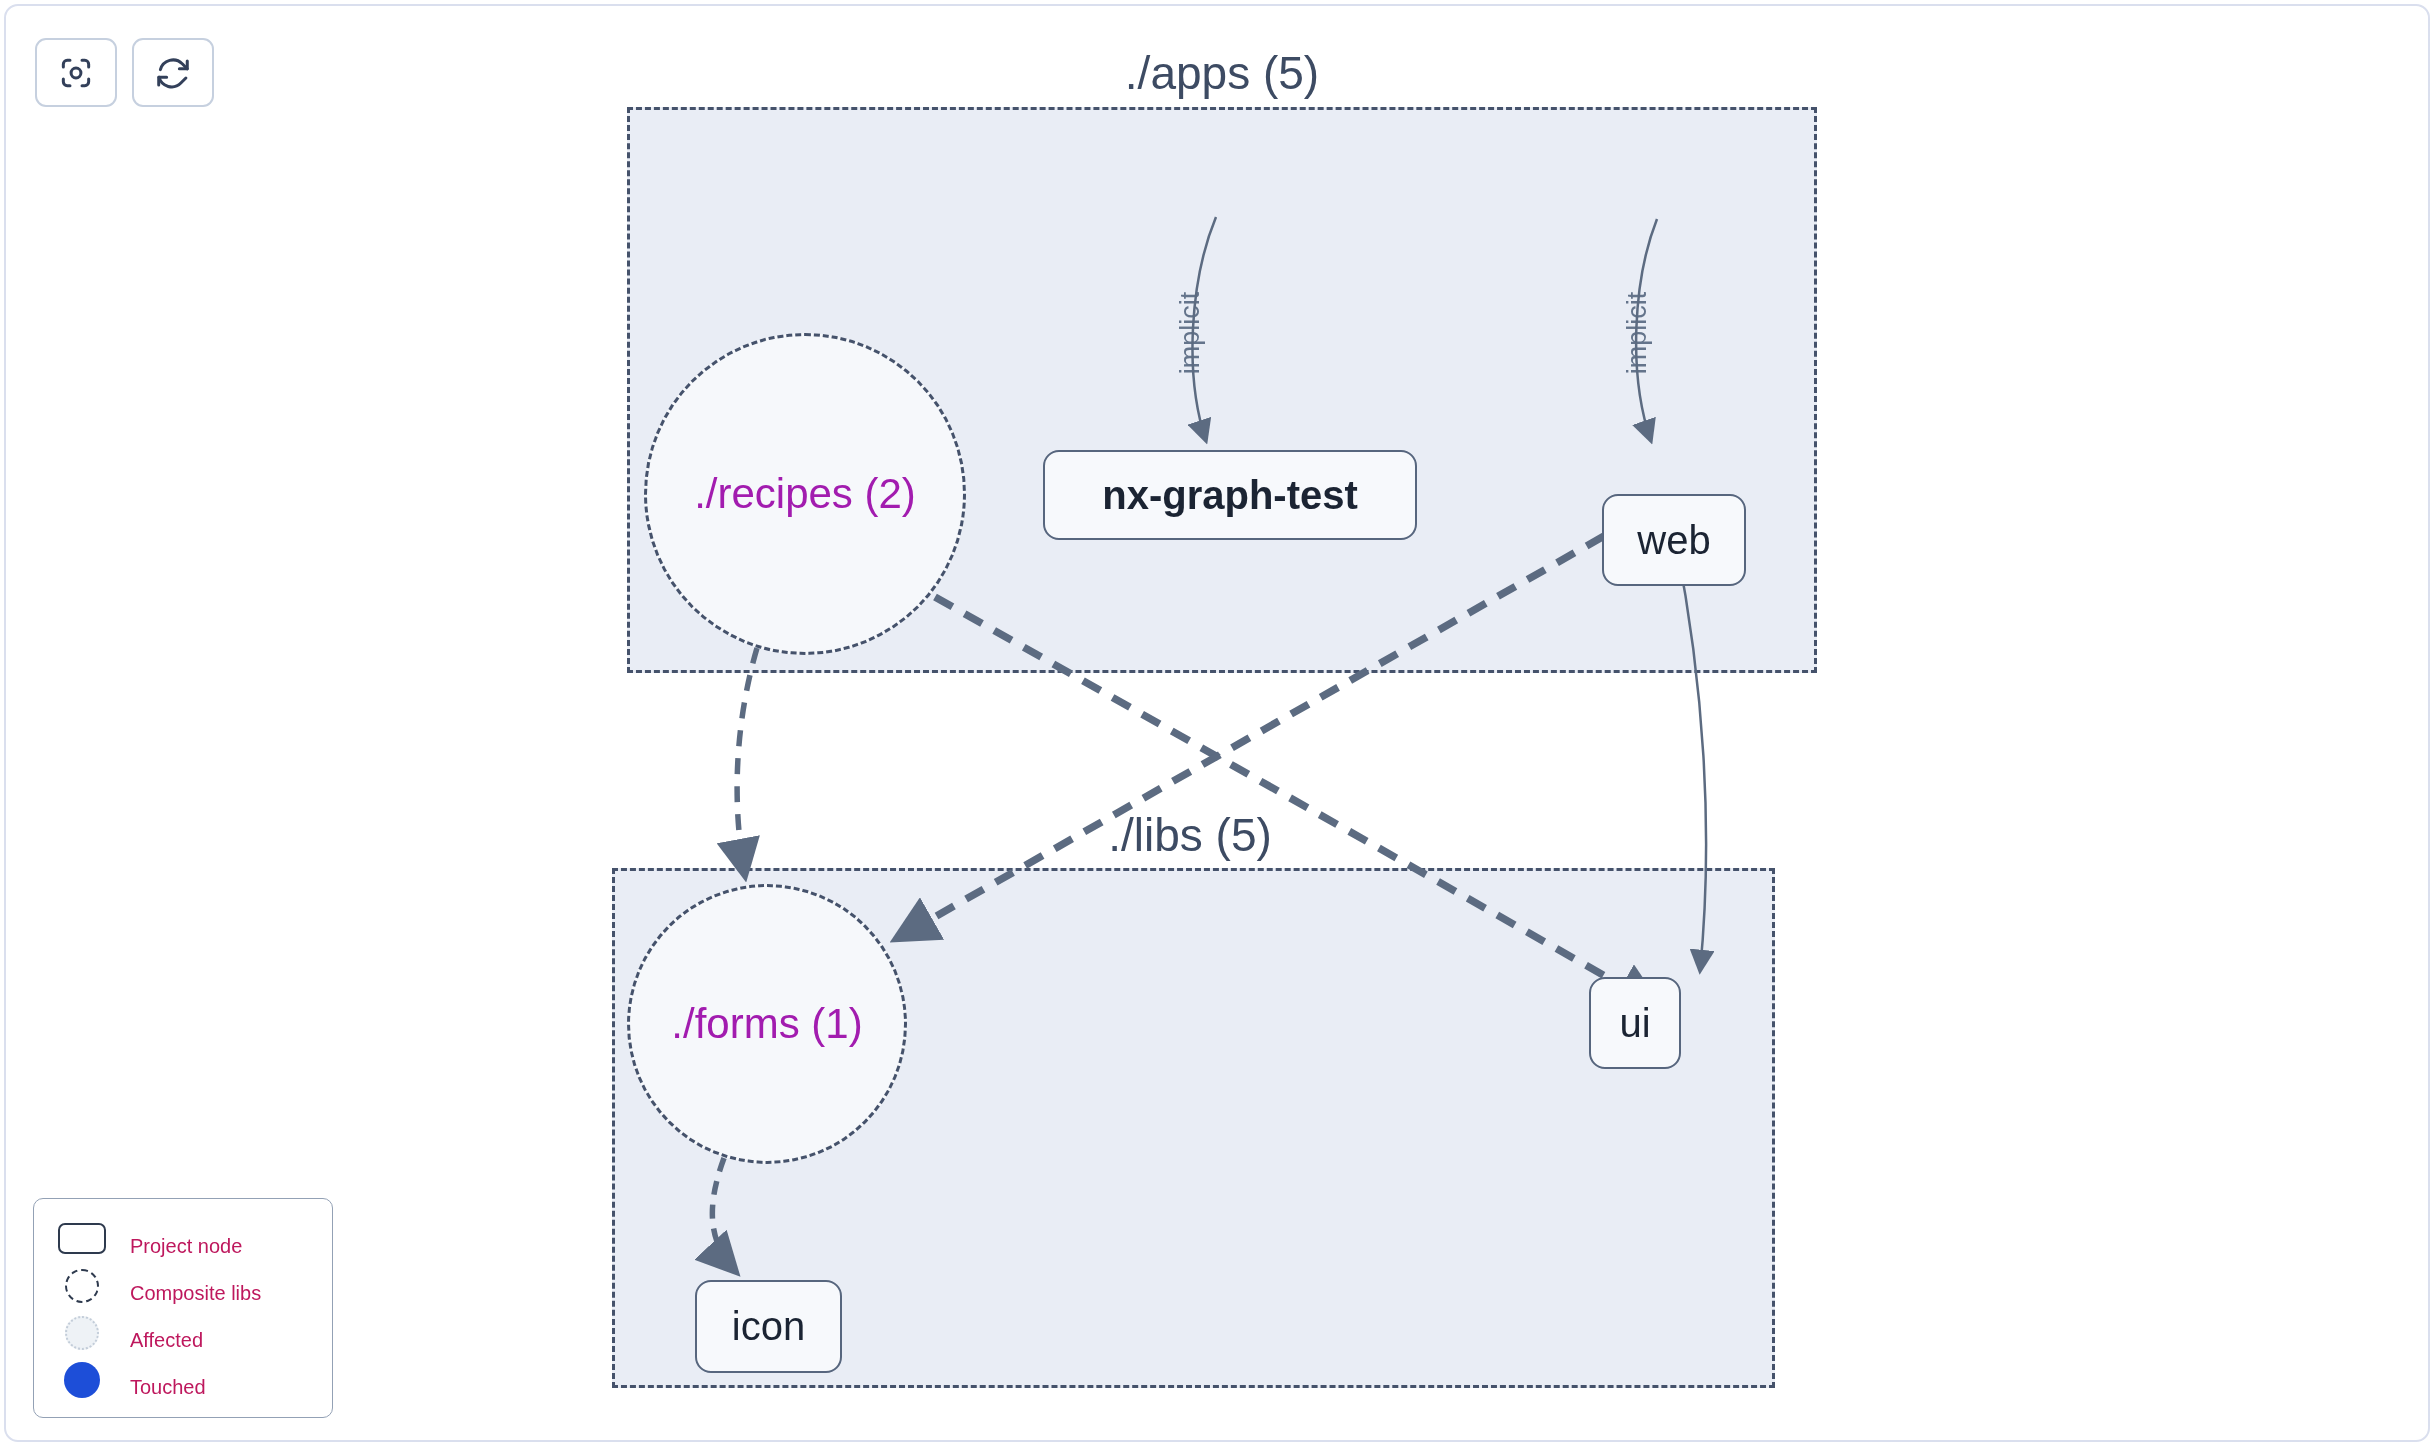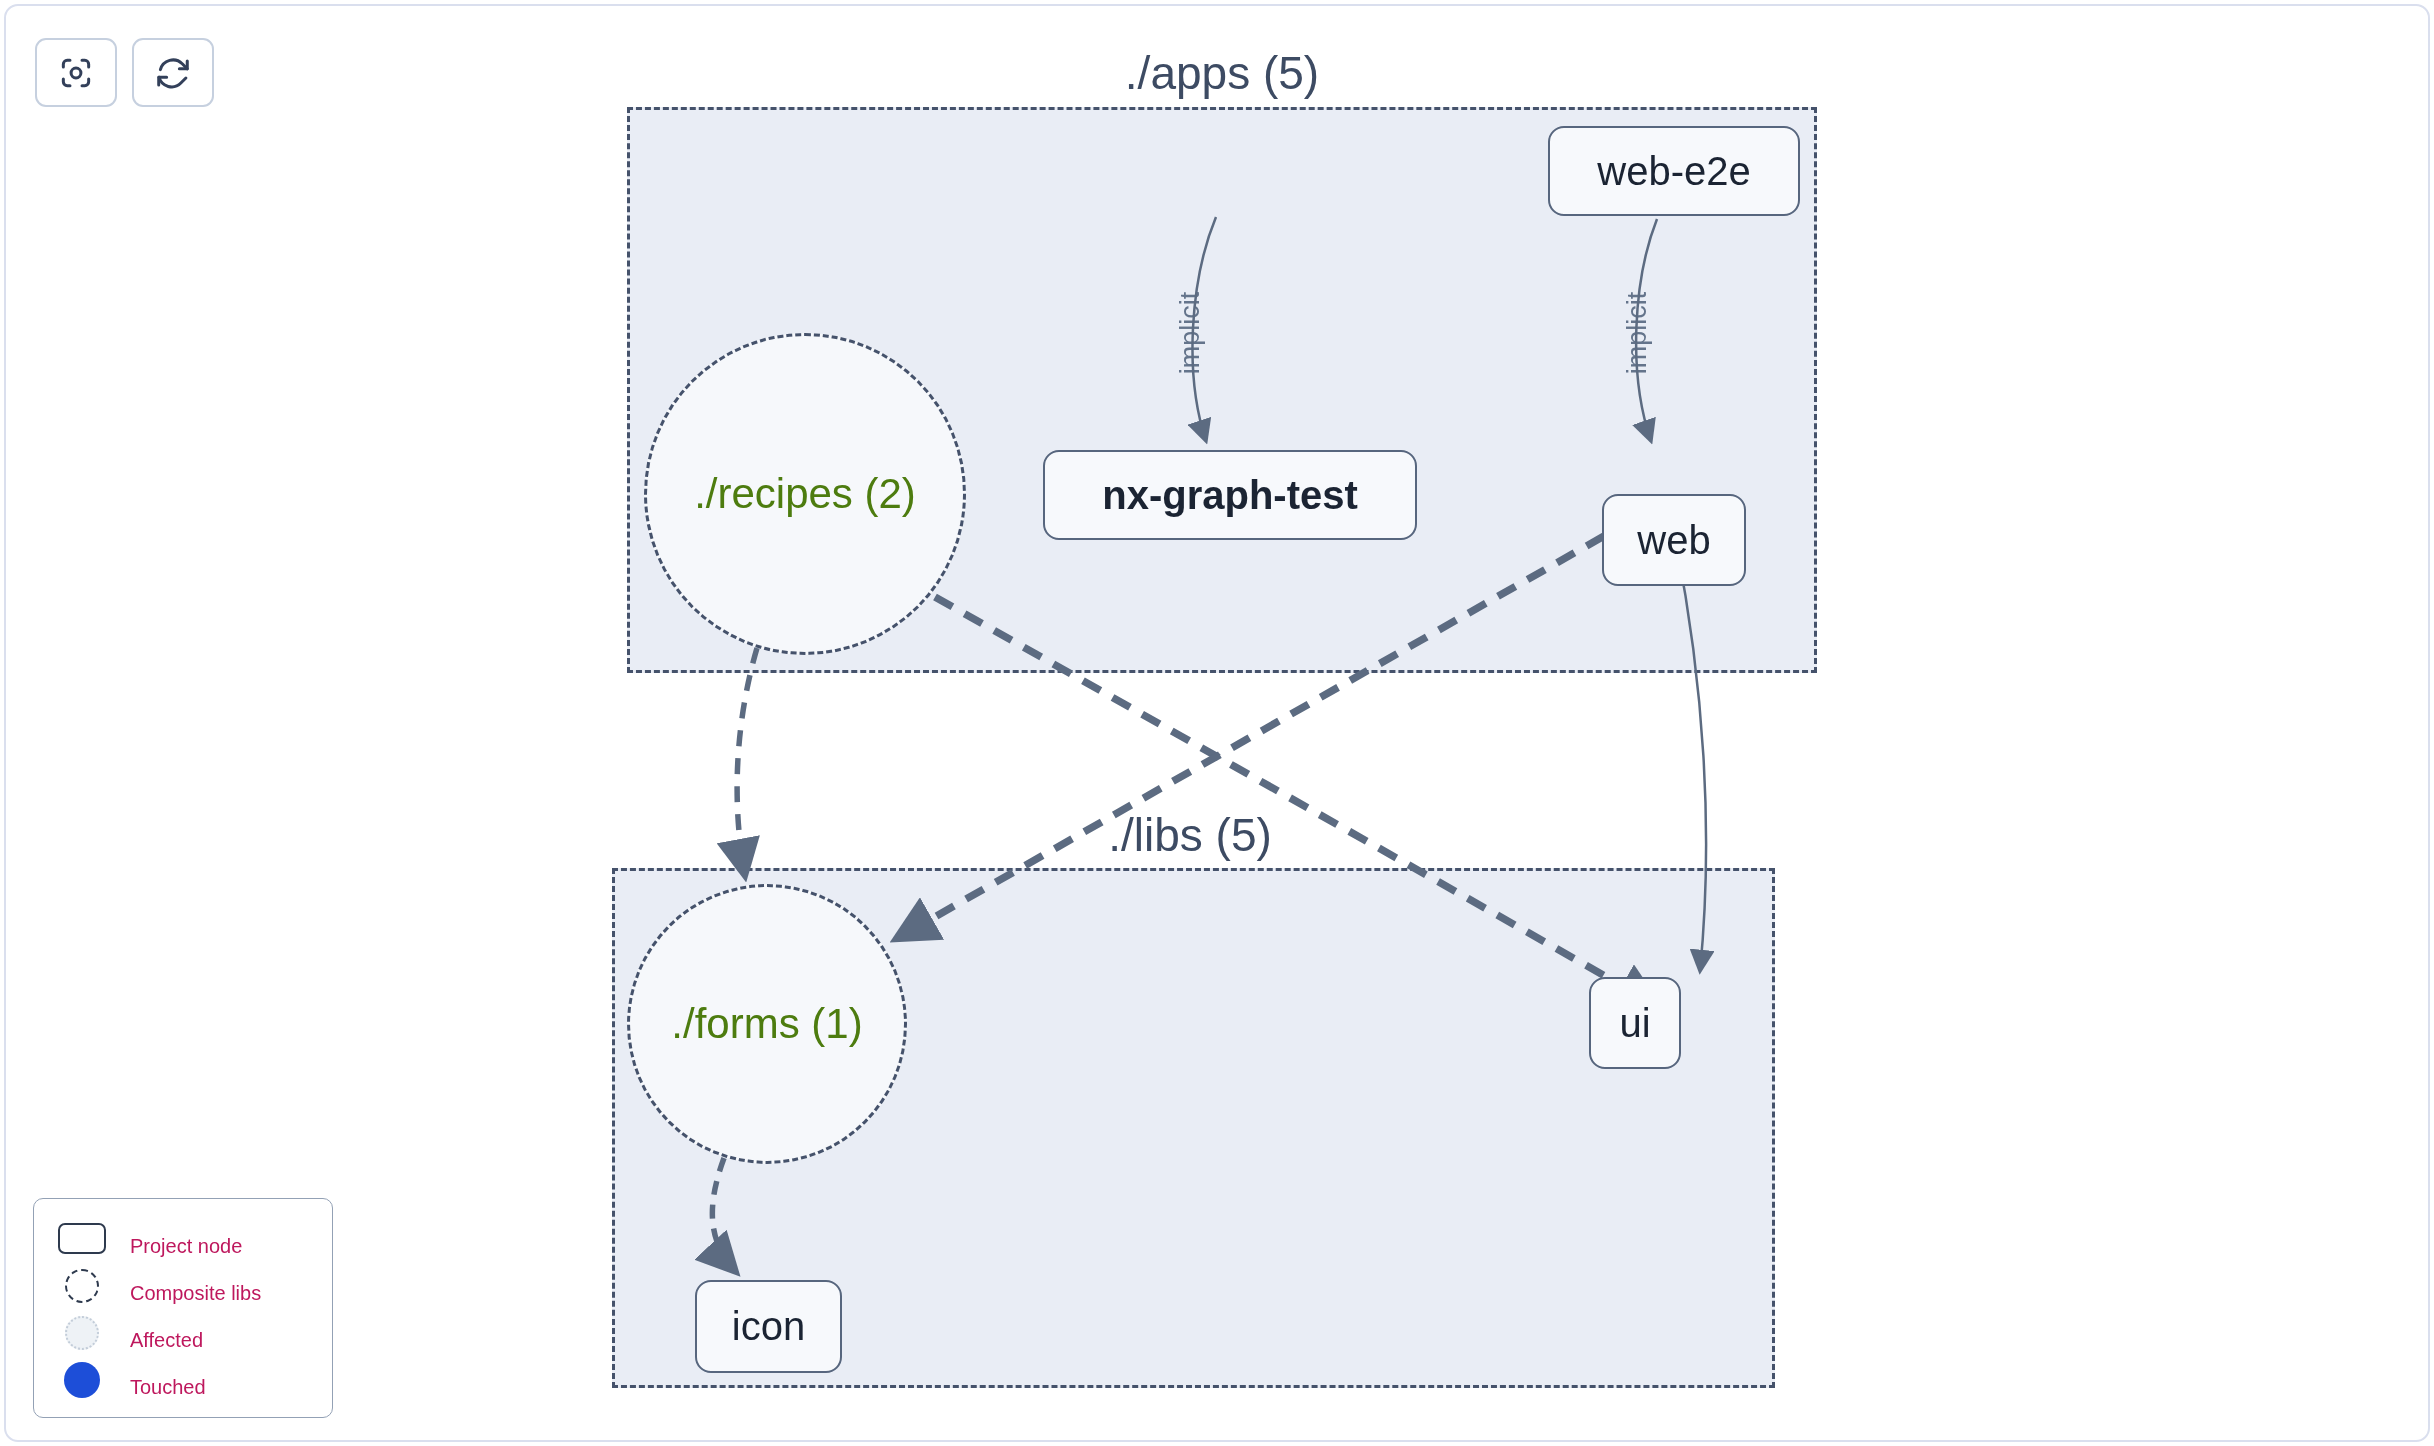--- a/index.html
+++ b/index.html
@@ -24,21 +24,21 @@
   
   .edges{position:absolute;left:0;top:0;width:2434px;height:1446px;z-index:3;}
   .edges path.edge{fill:none;stroke:#5c6b81;}
   .edge-label{font-size:27px;fill:#64748b;font-family:"Liberation Sans",sans-serif;}
 
   
   .node{position:absolute;background:#f7f9fc;border:2.5px solid #57667e;border-radius:16px;
         display:flex;align-items:center;justify-content:center;font-size:40px;color:#1b2433;
         box-sizing:border-box;z-index:4;cursor:pointer;white-space:nowrap;}
   .composite{position:absolute;background:#f6f8fb;border:3px dashed #45526b;border-radius:50%;
-        display:flex;align-items:center;justify-content:center;font-size:42px;color:#4d7c0f;
+        display:flex;align-items:center;justify-content:center;font-size:42px;color:#a21caf;
         box-sizing:border-box;z-index:4;cursor:pointer;white-space:nowrap;}
 
   
   .legend{position:absolute;left:33px;top:1198px;width:300px;background:#fff;
           border:1.5px solid #93a1b5;border-radius:10px;box-sizing:border-box;
           padding:16px 0 14px 0;z-index:8;}
   .legend-row{display:flex;align-items:center;height:47px;}
   .legend-swatch{width:96px;display:flex;align-items:center;justify-content:center;flex:0 0 96px;}
   .legend-label{font-size:20px;color:#be185d;margin-top:15px;}
   .sw-project{width:48px;height:31px;border:2.5px solid #2e3a4e;border-radius:7px;box-sizing:border-box;}
@@ -94,21 +94,20 @@
 
     <path class="edge" d="M 1216,217 C 1190,280 1184,375 1206,441" stroke-width="2.5" marker-end="url(#arrow-thin)"></path>
     <path class="edge" d="M 1657,219 C 1633,280 1628,375 1651,441" stroke-width="2.5" marker-end="url(#arrow-thin)"></path>
     <path class="edge" d="M 757,648 C 736,720 731,800 745,876" stroke-width="5.5" stroke-dasharray="16 12" marker-end="url(#arrow-mid)"></path>
     <path class="edge" d="M 935,597 L 1658,1006" stroke-width="7.5" stroke-dasharray="20 14" marker-end="url(#arrow-thick)"></path>
     <path class="edge" d="M 1604,536 L 896,939" stroke-width="7.5" stroke-dasharray="20 14" marker-end="url(#arrow-thick)"></path>
     <path class="edge" d="M 1676,543 C 1703,680 1714,830 1700,971" stroke-width="2.5" marker-end="url(#arrow-thin)"></path>
     <path class="edge" d="M 724,1158 C 706,1207 708,1242 736,1272" stroke-width="5.5" stroke-dasharray="14 10" marker-end="url(#arrow-mid)"></path>
   </svg>
 
-  <div class="node" style="left:1548px;top:126px;width:252px;height:90px;">web-e2e</div>
   <div class="node" style="left:1043px;top:450px;width:374px;height:90px;font-weight:bold;">nx-graph-test</div>
   <div class="node" style="left:1602px;top:450px;width:144px;height:92px;margin-top:44px;">web</div>
   <div class="node" style="left:1589px;top:977px;width:92px;height:92px;">ui</div>
   <div class="node" style="left:695px;top:1280px;width:147px;height:93px;">icon</div>
 
   <div class="composite" style="left:644px;top:333px;width:322px;height:322px;">./recipes (2)</div>
   <div class="composite" style="left:627px;top:884px;width:280px;height:280px;">./forms (1)</div>
 
   <div class="legend">
     <div class="legend-row">

